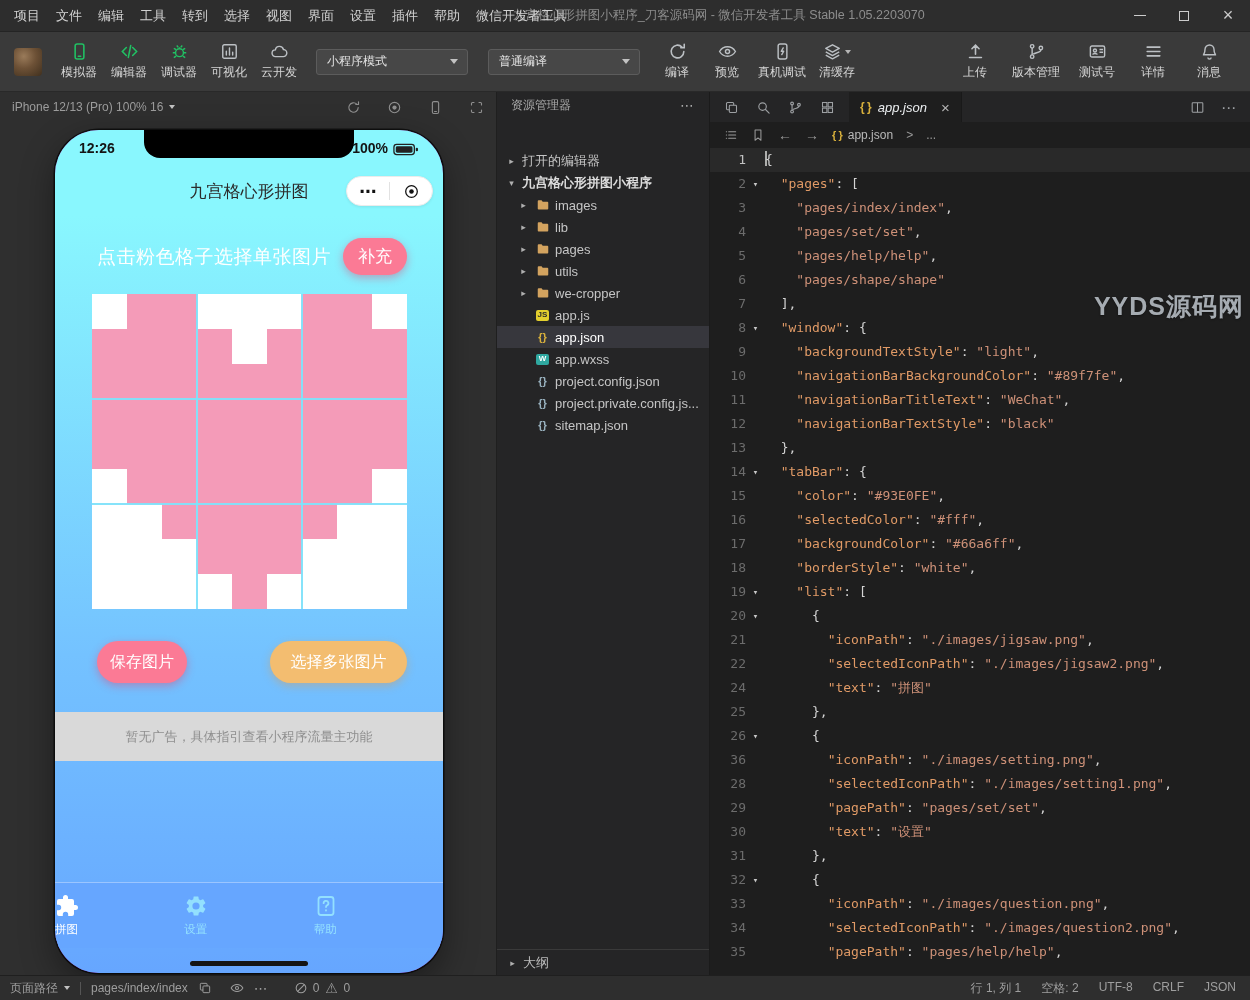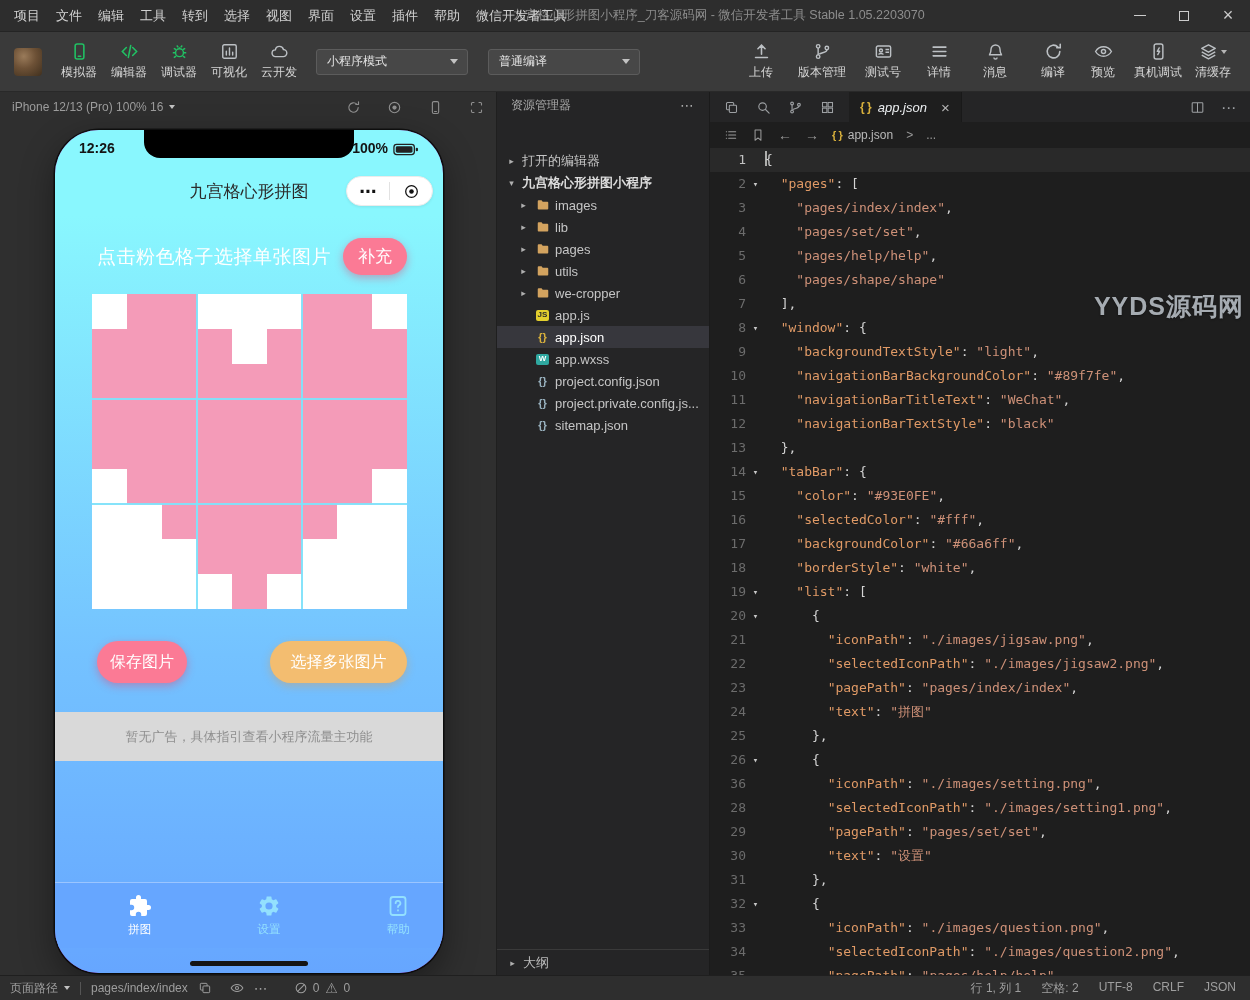--- a/index.html
+++ b/index.html
@@ -61,21 +61,21 @@
   .p-grid { position:absolute; left:37px; top:78px; width:315px; height:315px; background:#fff; display:grid; grid-template-columns:repeat(9,1fr); grid-template-rows:repeat(9,1fr); }
   .p-grid .cell.pink { background:var(--heart-pink,#f49bb8); }
   .gline { position:absolute; background:rgba(128,226,250,.95); z-index:3; }
   .gline.v { top:0; bottom:0; width:2px; }
   .gline.h { left:0; right:0; height:2px; }
   .p-actions { position:absolute; top:425px; left:42px; right:36px; display:flex; justify-content:space-between; align-items:center; }
   .btn-save { width:90px; height:42px; border:none; border-radius:21px; background:var(--button-pink,#fb7a95); color:#fff; font-size:16px; box-shadow:0 3px 8px rgba(225,70,115,.45); font-family:inherit; }
   .btn-multi { width:137px; height:42px; border:none; border-radius:21px; background:var(--button-orange,#f3bd70); color:#fff; font-size:16px; box-shadow:0 3px 8px rgba(235,150,60,.4); font-family:inherit; }
   .p-ad { position:absolute; top:496px; left:0; right:0; height:49px; background:#d9d9d9; display:flex; align-items:center; justify-content:center; color:#8f8f8f; font-size:13px;font-family:Liberation Serif, serif; }
   .p-tabbar { position:absolute; bottom:25px; left:0; right:0; height:66px; background:var(--deep-blue,#66a6ff); border-top:1px solid rgba(255,255,255,.35); display:flex; }
-  .p-tab { flex:1; display:flex; flex-direction:column; align-items:center; justify-content:center; gap:4px; font-size:11.5px; color:var(--tab-inactive,#93E0FE);padding-left:40px; }
+  .p-tab { flex:1; display:flex; flex-direction:column; align-items:flex-start; justify-content:center; gap:4px; font-size:11.5px; color:var(--tab-inactive,#93E0FE); }
   .p-tab.sel { color:#fff; }
   .p-tab .icon { width:24px; height:24px; }
   .home-indicator { position:absolute; bottom:7px; left:50%; transform:translateX(-50%); width:118px; height:5px; border-radius:3px; background:#151515; }
 
   
   .explorer { width:213px; flex-shrink:0; background:#252526; border-right:1px solid #1b1b1b; position:relative; font-size:13px; }
   .exp-header { height:26px; display:flex; align-items:center; padding:0 14px; color:#a9a9a9; font-size:12px; }
   .exp-more { margin-left:auto; font-size:14px; letter-spacing:1px; color:#a9a9a9; }
   .exp-tree { position:absolute; top:58px; left:0; right:0; bottom:26px; overflow:hidden; }
   .trow { height:22px; display:flex; align-items:center; gap:4px; white-space:nowrap; overflow:hidden; color:#c5c5c5; }
@@ -218,20 +218,68 @@
         </div>
       </div>
     <div class="tselect">
       <span>小程序模式</span>
         <i class="caret"></i>
     </div>
     <div class="tselect">
       <span>普通编译</span>
         <i class="caret"></i>
     </div>
+    <div class="tb-group" id="tb-actions">
+        <div class="tbtn">
+          <span class="icon-wrap">
+            <span class="icon">
+              <svg viewBox="0 0 24 24" fill="none" stroke="currentColor" stroke-width="2" stroke-linecap="round">
+                <path d="M20 12a8 8 0 1 1-2.4-5.7"></path>
+                <path d="M20.5 2.8v4.4h-4.4"></path>
+              </svg>
+            </span>
+          </span>
+          <span>编译</span>
+        </div>
+        <div class="tbtn">
+          <span class="icon-wrap">
+            <span class="icon">
+              <svg viewBox="0 0 24 24" fill="none" stroke="currentColor" stroke-width="1.8">
+                <path d="M2 12s3.6-6 10-6 10 6 10 6-3.6 6-10 6-10-6-10-6z"></path>
+                <circle cx="12" cy="12" r="2.6"></circle>
+              </svg>
+            </span>
+          </span>
+          <span>预览</span>
+        </div>
+        <div class="tbtn">
+          <span class="icon-wrap">
+            <span class="icon">
+              <svg viewBox="0 0 24 24" fill="none" stroke="currentColor" stroke-width="1.8">
+                <rect x="6.5" y="2.5" width="11" height="19" rx="2.5"></rect>
+                <path d="M12.9 7.5l-2.4 4.2h3l-2.4 4.2" stroke-linecap="round" stroke-linejoin="round"></path>
+              </svg>
+            </span>
+          </span>
+          <span>真机调试</span>
+        </div>
+        <div class="tbtn">
+          <span class="icon-wrap">
+            <span class="icon">
+              <svg viewBox="0 0 24 24" fill="none" stroke="currentColor" stroke-width="1.8" stroke-linejoin="round">
+                <path d="M12 3.5l8.5 4.7L12 12.9 3.5 8.2 12 3.5z"></path>
+                <path d="M3.5 12.5l8.5 4.7 8.5-4.7"></path>
+                <path d="M3.5 16.5l8.5 4.7 8.5-4.7"></path>
+              </svg>
+            </span>
+            <i class="mini-caret"></i>
+          </span>
+          <span>清缓存</span>
+        </div>
+      </div>
     <div class="tb-group right" id="tb-right">
         <div class="tbtn">
           <span class="icon-wrap">
             <span class="icon">
               <svg viewBox="0 0 24 24" fill="none" stroke="currentColor" stroke-width="2" stroke-linecap="round">
                 <path d="M12 15.5V4.5M7.5 8.5L12 4l4.5 4.5"></path>
                 <path d="M4.5 19.5h15"></path>
               </svg>
             </span>
           </span>
@@ -275,68 +323,20 @@
         <div class="tbtn">
           <span class="icon-wrap">
             <span class="icon">
               <svg viewBox="0 0 24 24" fill="none" stroke="currentColor" stroke-width="1.8">
                 <path d="M6.3 9.5a5.7 5.7 0 0 1 11.4 0c0 4.6 1.8 5.6 1.8 6.7H4.5c0-1.1 1.8-2.1 1.8-6.7z"></path>
                 <path d="M10 19.5a2 2 0 0 0 4 0"></path>
               </svg>
             </span>
           </span>
           <span>消息</span>
-        </div>
-      </div>
-    <div class="tb-group" id="tb-actions">
-        <div class="tbtn">
-          <span class="icon-wrap">
-            <span class="icon">
-              <svg viewBox="0 0 24 24" fill="none" stroke="currentColor" stroke-width="2" stroke-linecap="round">
-                <path d="M20 12a8 8 0 1 1-2.4-5.7"></path>
-                <path d="M20.5 2.8v4.4h-4.4"></path>
-              </svg>
-            </span>
-          </span>
-          <span>编译</span>
-        </div>
-        <div class="tbtn">
-          <span class="icon-wrap">
-            <span class="icon">
-              <svg viewBox="0 0 24 24" fill="none" stroke="currentColor" stroke-width="1.8">
-                <path d="M2 12s3.6-6 10-6 10 6 10 6-3.6 6-10 6-10-6-10-6z"></path>
-                <circle cx="12" cy="12" r="2.6"></circle>
-              </svg>
-            </span>
-          </span>
-          <span>预览</span>
-        </div>
-        <div class="tbtn">
-          <span class="icon-wrap">
-            <span class="icon">
-              <svg viewBox="0 0 24 24" fill="none" stroke="currentColor" stroke-width="1.8">
-                <rect x="6.5" y="2.5" width="11" height="19" rx="2.5"></rect>
-                <path d="M12.9 7.5l-2.4 4.2h3l-2.4 4.2" stroke-linecap="round" stroke-linejoin="round"></path>
-              </svg>
-            </span>
-          </span>
-          <span>真机调试</span>
-        </div>
-        <div class="tbtn">
-          <span class="icon-wrap">
-            <span class="icon">
-              <svg viewBox="0 0 24 24" fill="none" stroke="currentColor" stroke-width="1.8" stroke-linejoin="round">
-                <path d="M12 3.5l8.5 4.7L12 12.9 3.5 8.2 12 3.5z"></path>
-                <path d="M3.5 12.5l8.5 4.7 8.5-4.7"></path>
-                <path d="M3.5 16.5l8.5 4.7 8.5-4.7"></path>
-              </svg>
-            </span>
-            <i class="mini-caret"></i>
-          </span>
-          <span>清缓存</span>
         </div>
       </div>
   </div>
 
   <div class="main">
 
     <div class="sim-panel">
       <div class="sim-header">
         <span>iPhone 12/13 (Pro) 100% 16</span>
         <i class="caret small"></i>
@@ -733,21 +733,20 @@
           <div class="cl"><span class="ln">13</span><span class="fold"></span><span class="ct"><span class="tp">  },</span></span></div>
           <div class="cl"><span class="ln">14</span><span class="fold">▾</span><span class="ct"><span class="tp">  </span><span class="tk">"tabBar"</span><span class="tp">: {</span></span></div>
           <div class="cl"><span class="ln">15</span><span class="fold"></span><span class="ct"><span class="tp">    </span><span class="tk">"color"</span><span class="tp">: </span><span class="ts">"#93E0FE"</span><span class="tp">,</span></span></div>
           <div class="cl"><span class="ln">16</span><span class="fold"></span><span class="ct"><span class="tp">    </span><span class="tk">"selectedColor"</span><span class="tp">: </span><span class="ts">"#fff"</span><span class="tp">,</span></span></div>
           <div class="cl"><span class="ln">17</span><span class="fold"></span><span class="ct"><span class="tp">    </span><span class="tk">"backgroundColor"</span><span class="tp">: </span><span class="ts">"#66a6ff"</span><span class="tp">,</span></span></div>
           <div class="cl"><span class="ln">18</span><span class="fold"></span><span class="ct"><span class="tp">    </span><span class="tk">"borderStyle"</span><span class="tp">: </span><span class="ts">"white"</span><span class="tp">,</span></span></div>
           <div class="cl"><span class="ln">19</span><span class="fold">▾</span><span class="ct"><span class="tp">    </span><span class="tk">"list"</span><span class="tp">: [</span></span></div>
           <div class="cl"><span class="ln">20</span><span class="fold">▾</span><span class="ct"><span class="tp">      {</span></span></div>
           <div class="cl"><span class="ln">21</span><span class="fold"></span><span class="ct"><span class="tp">        </span><span class="tk">"iconPath"</span><span class="tp">: </span><span class="ts">"./images/jigsaw.png"</span><span class="tp">,</span></span></div>
           <div class="cl"><span class="ln">22</span><span class="fold"></span><span class="ct"><span class="tp">        </span><span class="tk">"selectedIconPath"</span><span class="tp">: </span><span class="ts">"./images/jigsaw2.png"</span><span class="tp">,</span></span></div>
-          <div class="cl"><span class="ln">23</span><span class="fold"></span><span class="ct"><span class="tp">        </span><span class="tk">"pagePath"</span><span class="tp">: </span><span class="ts">"pages/index/index"</span><span class="tp">,</span></span></div>
           <div class="cl"><span class="ln">24</span><span class="fold"></span><span class="ct"><span class="tp">        </span><span class="tk">"text"</span><span class="tp">: </span><span class="ts">"拼图"</span><span class="tp"></span></span></div>
           <div class="cl"><span class="ln">25</span><span class="fold"></span><span class="ct"><span class="tp">      },</span></span></div>
           <div class="cl"><span class="ln">26</span><span class="fold">▾</span><span class="ct"><span class="tp">      {</span></span></div>
           <div class="cl"><span class="ln">36</span><span class="fold"></span><span class="ct"><span class="tp">        </span><span class="tk">"iconPath"</span><span class="tp">: </span><span class="ts">"./images/setting.png"</span><span class="tp">,</span></span></div>
           <div class="cl"><span class="ln">28</span><span class="fold"></span><span class="ct"><span class="tp">        </span><span class="tk">"selectedIconPath"</span><span class="tp">: </span><span class="ts">"./images/setting1.png"</span><span class="tp">,</span></span></div>
           <div class="cl"><span class="ln">29</span><span class="fold"></span><span class="ct"><span class="tp">        </span><span class="tk">"pagePath"</span><span class="tp">: </span><span class="ts">"pages/set/set"</span><span class="tp">,</span></span></div>
           <div class="cl"><span class="ln">30</span><span class="fold"></span><span class="ct"><span class="tp">        </span><span class="tk">"text"</span><span class="tp">: </span><span class="ts">"设置"</span><span class="tp"></span></span></div>
           <div class="cl"><span class="ln">31</span><span class="fold"></span><span class="ct"><span class="tp">      },</span></span></div>
           <div class="cl"><span class="ln">32</span><span class="fold">▾</span><span class="ct"><span class="tp">      {</span></span></div>
           <div class="cl"><span class="ln">33</span><span class="fold"></span><span class="ct"><span class="tp">        </span><span class="tk">"iconPath"</span><span class="tp">: </span><span class="ts">"./images/question.png"</span><span class="tp">,</span></span></div>

